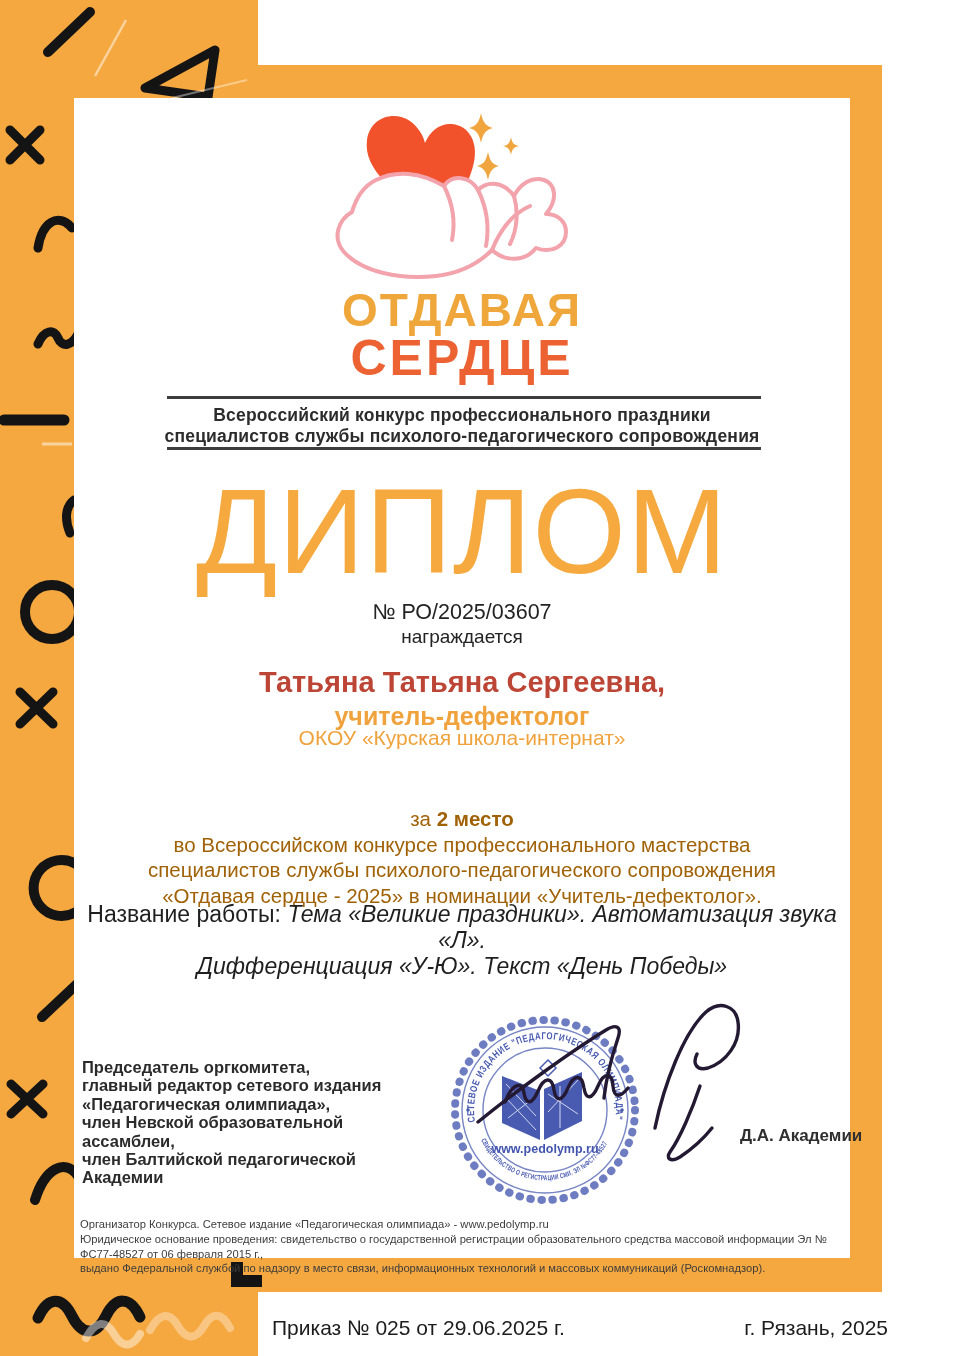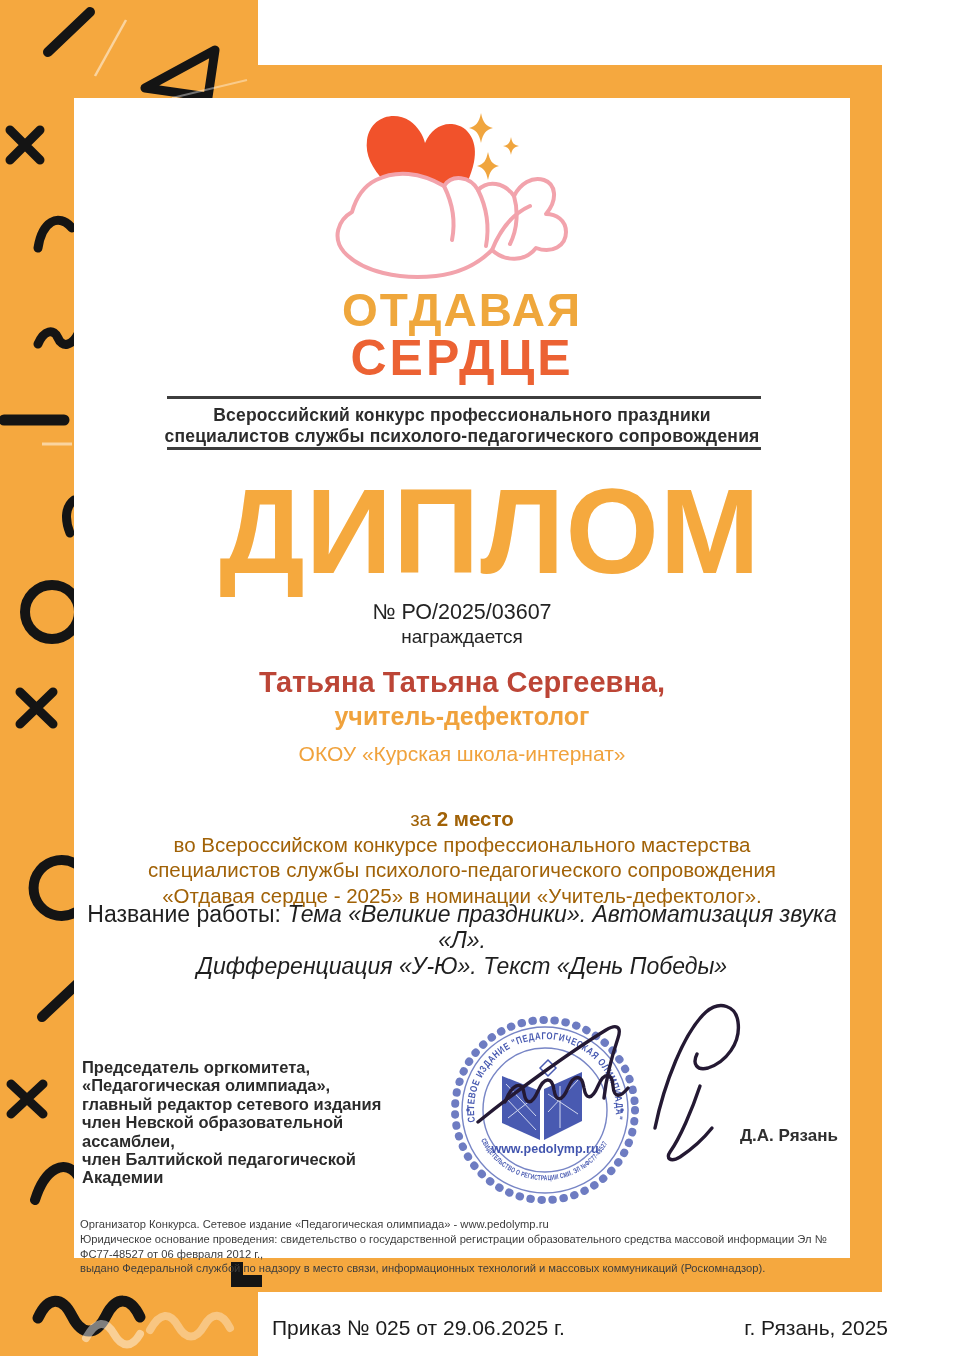--- a/index.html
+++ b/index.html
@@ -14,26 +14,26 @@
   .o-bottomleft{left:0;top:1292px;width:258px;height:64px;}
   .doodles{position:absolute;pointer-events:none;}
   .abs{position:absolute;}
   .ctr{left:74px;width:776px;text-align:center;}
   .logo-title1{top:283px;font-size:46px;font-weight:700;letter-spacing:2px;color:#EFA73C;}
   .logo-title2{top:329px;font-size:50px;font-weight:700;letter-spacing:3px;color:#EC6233;}
   .rule{position:absolute;left:167px;width:594px;height:3px;background:#3d3d3d;}
   .rule1{top:396px;} .rule2{top:447px;}
   .sub{font-size:17.5px;line-height:21px;font-weight:600;color:#2c2c2c;letter-spacing:.2px;}
   .sub1{top:405px;} .sub2{top:426px;}
-  .diploma{top:470px;font-size:120px;line-height:122px;font-weight:700;color:#F5A93E;letter-spacing:1px;padding-left:28px;}
+  .diploma{top:470px;font-size:120px;line-height:122px;font-weight:400;color:#F5A93E;letter-spacing:1px;}
   .number{top:600px;font-size:21.5px;font-weight:500;color:#232323;}
   .awarded{top:626px;font-size:19px;color:#232323;}
   .name{top:666px;font-size:29px;font-weight:700;color:#BC4536;}
   .role{top:702px;font-size:25px;font-weight:700;color:#F0A23C;}
-  .org{top:726px;font-size:21px;font-weight:500;color:#F0A23C;margin-top:16px;}
+  .org{top:726px;font-size:21px;font-weight:500;color:#F0A23C;}
   .award{top:778px;font-size:20.5px;line-height:25.5px;color:#a16207;margin-top:28px;}
   .award b{font-weight:700;}
   .work{top:901px;font-size:23px;line-height:26px;color:#1f1f1f;}
   .work i{font-style:italic;}
   .signatory{left:82px;top:1058px;width:350px;text-align:left;font-size:16.5px;line-height:18.4px;
              font-weight:700;color:#2b2b2b;}
   .saliков{left:740px;top:1126px;width:130px;text-align:left;font-size:17px;font-weight:600;color:#2f2f2f;}
   .fineprint{left:80px;top:1217px;width:768px;text-align:left;font-size:11.2px;line-height:14.8px;color:#3d3d3d;}
   .footer-order{left:272px;top:1316px;font-size:21px;color:#1c1c1c;}
   .footer-city{right:72px;top:1316px;font-size:21px;color:#1c1c1c;}
@@ -120,22 +120,22 @@
     <div>«Отдавая сердце - 2025» в номинации «Учитель-дефектолог».</div>
   </div>
 
   <div class="abs ctr work">
     <div><span>Название работы:</span> <i>Тема «Великие праздники». Автоматизация звука «Л».</i></div>
     <div><i>Дифференциация «У-Ю». Текст «День Победы»</i></div>
   </div>
 
   <div class="abs signatory">
     <div>Председатель оргкомитета,</div>
+    <div>главный редактор сетевого издания</div>
     <div>«Педагогическая олимпиада»,</div>
-    <div>главный редактор сетевого издания</div>
     <div>член Невской образовательной ассамблеи,</div>
     <div>член Балтийской педагогической Академии</div>
   </div>
 
   <svg class="abs" style="left:430px;top:1002px" width="340" height="215" viewBox="430 1002 340 215">
     <g opacity="0.92">
       <circle cx="545" cy="1110" r="90" fill="none" stroke="#3A4DAB" stroke-width="8" stroke-dasharray="0.5 10.6" stroke-linecap="round" opacity="0.8"></circle>
       <circle cx="545" cy="1110" r="83" fill="none" stroke="#3A4DAB" stroke-width="1.4" opacity="0.75"></circle>
       <circle cx="545" cy="1110" r="62" fill="none" stroke="#3A4DAB" stroke-width="1.4" opacity="0.75"></circle>
       <path id="arcTop" d="M475,1122 A71,71 0 1 1 615,1122" fill="none"></path>
@@ -166,24 +166,24 @@
     <g fill="none" stroke="#241933" stroke-width="3.4" stroke-linecap="round">
       <path d="M478,1122 C515,1092 570,1052 606,1030 C616,1024 622,1026 618,1038 C612,1056 606,1080 604,1098"></path>
       <path d="M505,1102 C512,1084 522,1080 524,1093 C526,1105 532,1105 538,1091 C544,1077 552,1076 554,1090
                C556,1102 562,1102 568,1088 C574,1074 582,1074 584,1088 C586,1100 592,1100 598,1086
                C604,1072 612,1072 613,1086 C614,1098 620,1098 628,1088"></path>
       <path d="M655,1128 C664,1084 684,1032 706,1012 C720,1000 736,1006 738,1022 C741,1043 726,1062 708,1068 C697,1071 692,1064 697,1054"></path>
       <path d="M700,1086 C692,1110 680,1138 670,1152 C666,1158 670,1163 680,1157 C692,1149 704,1138 712,1128"></path>
     </g>
   </svg>
 
-  <div class="abs saliков">Д.А. Рязань</div>
+  <div class="abs saliков">Д.А. Академии</div>
 
   <div class="abs fineprint">
     <div>Организатор Конкурса. Сетевое издание «Педагогическая олимпиада» - www.pedolymp.ru</div>
-    <div>Юридическое основание проведения: свидетельство о государственной регистрации образовательного средства массовой информации Эл № ФС77-48527 от 06 февраля 2012 г.,</div>
+    <div>Юридическое основание проведения: свидетельство о государственной регистрации образовательного средства массовой информации Эл № ФС77-48527 от 06 февраля 2015 г.,</div>
     <div>выдано Федеральной службой по надзору в место связи, информационных технологий и массовых коммуникаций (Роскомнадзор).</div>
   </div>
 
   <div class="abs footer-order">Приказ № 025 от 29.06.2025 г.</div>
   <div class="abs footer-city">г. Рязань, 2025</div>
 
 </div>
 
 </body></html>

